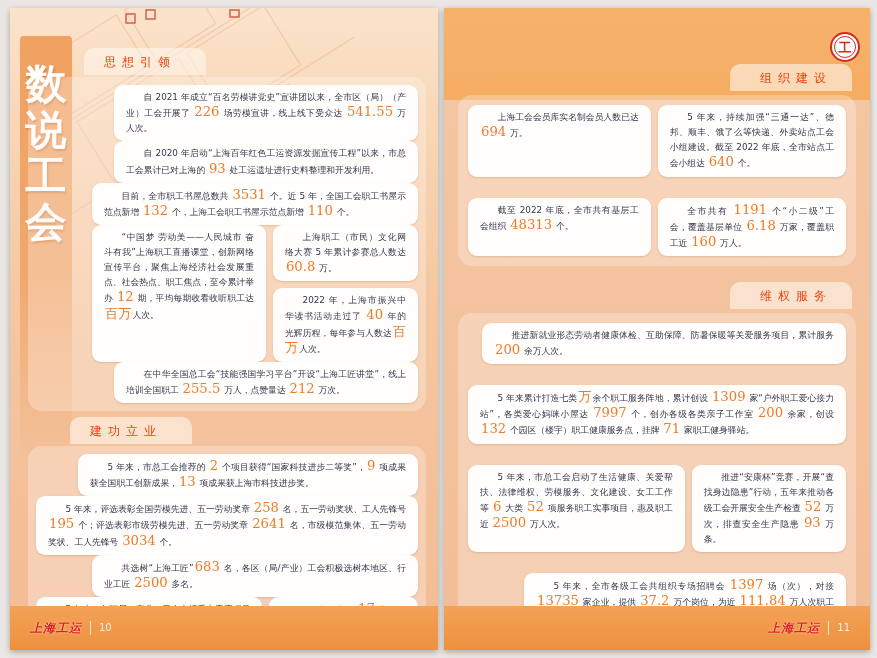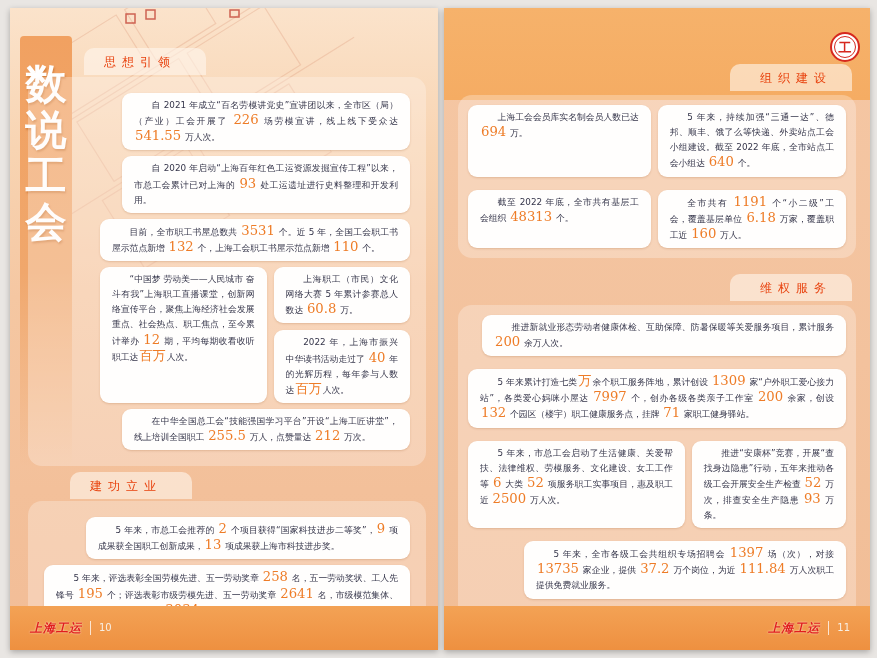--- a/index.html
+++ b/index.html
@@ -22,23 +22,23 @@
     background:linear-gradient(180deg,#f1a161 0%,#f0a76c 55%,rgba(240,167,108,0) 100%);
     border-radius:4px;display:flex;flex-direction:column;align-items:center;padding-top:26px;box-sizing:border-box;}
   .vtitle span{color:#fff;font-size:41px;font-weight:bold;line-height:1.12;
     text-shadow:1px 2px 2px rgba(175,85,15,.4);}
 
   
   .content{position:absolute;display:flex;flex-direction:column;box-sizing:border-box;}
   .content-l{top:40px;left:18px;right:12px;gap:6px;}
   .content-r{top:56px;left:14px;right:14px;gap:8px;}
 
-  .sec-panel{background:rgba(255,250,244,.30);border-radius:14px;padding:16px;
-    display:flex;flex-direction:column;gap:6px;}
-  .content-r .sec-panel{gap:13px;padding:10px;}
+  .sec-panel{background:rgba(255,250,244,.30);border-radius:14px;padding:8px;
+    display:flex;flex-direction:column;gap:0;}
+  .content-r .sec-panel{gap:21px;padding:10px;}
 
   .sec-header{display:block;width:fit-content;color:#e8420e;font-weight:normal;font-size:12px;
     letter-spacing:6px;background:rgba(255,247,239,.6);border-radius:10px 10px 0 0;
     padding:6px 30px 4px 20px;margin-bottom:-4px;}
   .sec-header.right{align-self:flex-end;margin-right:4px;padding:6px 20px 4px 30px;}
 
   .box{background:#fffefd;border-radius:9px;padding:5px 12px;font-size:8.8px;line-height:1.72;
     color:#35354a;text-align:justify;text-indent:2em;
     box-shadow:0 1px 2px rgba(150,80,30,.22);}
   .hl{color:#ee7c27;font-size:1.5em;font-family:"DejaVu Serif","Liberation Serif",serif;

